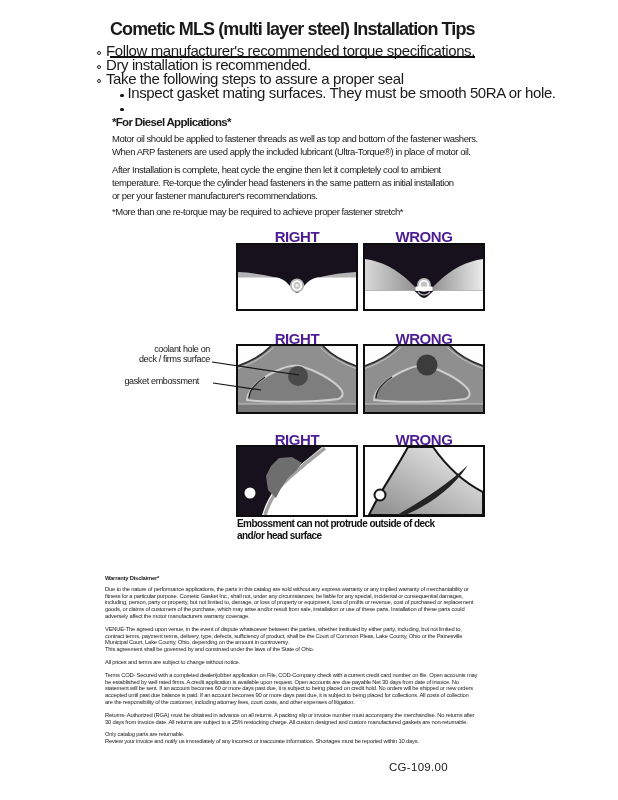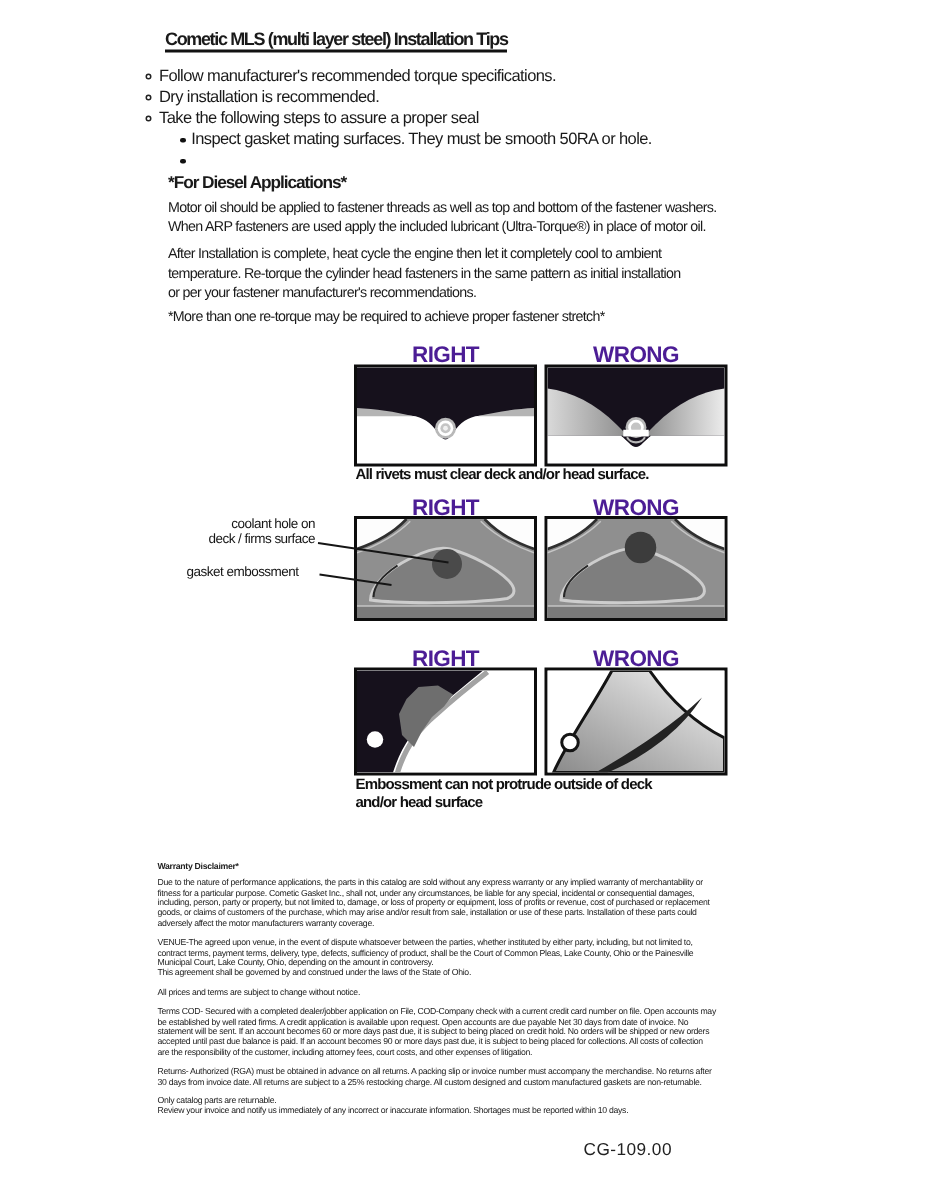--- a/index.html
+++ b/index.html
@@ -5,24 +5,24 @@
   * { margin:0; padding:0; box-sizing:border-box; }
   html,body { background:#ffffff; }
   .page {
     position:relative; width:618px; height:800px; background:#ffffff;
     font-family:"Liberation Sans", sans-serif; color:#1a1a1a; overflow:hidden;
   }
   .abs { position:absolute; }
   .pre { white-space:pre-line; }
 
   .title {
-    left:110px; top:19px; font-size:12px; font-weight:bold; letter-spacing:-0.9px;
-    border-bottom:2px solid #111; padding-bottom:0; display:inline-block;
-  }
-  .bullets { left:97px; top:44px; font-size:11px; letter-spacing:-0.4px; line-height:14px; width:440px; }
+    left:110px; top:19px; font-size:18px; font-weight:bold; letter-spacing:-0.9px;
+    border-bottom:2px solid #111; padding-bottom:16px; display:inline-block;
+  }
+  .bullets { left:97px; top:44px; font-size:15px; letter-spacing:-0.4px; line-height:14px; width:440px; }
   .b-row { white-space:nowrap; }
   .b-sub { padding-left:23px; }
   .circ {
     display:inline-block; width:4px; height:4px; border:1px solid #222; border-radius:50%;
     margin-right:5px; vertical-align:1px;
   }
   .dot {
     display:inline-block; width:3.5px; height:3.5px; background:#111; border-radius:50%;
     margin-right:4px; vertical-align:1px;
   }
@@ -98,21 +98,20 @@
       <path d="M0,14 C16,16 32,24 46,38 L52,44 L52,45.5 L0,45.5 Z" fill="url(#g1l)"></path>
       <path d="M118,14 C102,16 86,24 72,38 L66,44 L66,45.5 L118,45.5 Z" fill="url(#g1r)"></path>
       <path d="M0,45.5 L49,45.5 C53,48.5 56,53 59,53 C62,53 65,48.5 69,45.5 L118,45.5 L118,64 L0,64 Z" fill="#ffffff"></path>
       <circle cx="59" cy="40" r="7" fill="#b8b8b8"></circle>
       <circle cx="59" cy="40" r="5.2" fill="#ffffff"></circle>
       <circle cx="59" cy="40" r="3.4" fill="#c4c4c4"></circle>
       <rect x="50.5" y="41.5" width="17" height="4.5" fill="#ffffff"></rect>
       <path d="M53,46.5 A7,7 0 0 0 65,46.5" stroke="#b8b8b8" stroke-width="1.4" fill="none"></path>
     </svg>
   </div>
-  <div class="abs caption" style="left:237px; top:311px;">All rivets must clear deck and/or head surface.</div>
 
   <div class="abs rw-label" style="left:236px; top:330px;">RIGHT</div>
   <div class="abs rw-label" style="left:363px; top:330px;">WRONG</div>
 
   <div class="abs ann pre" style="left:92px; top:345px;">coolant hole on
 deck / firms surface</div>
   <div class="abs ann" style="left:81px; top:377px;">gasket embossment</div>
 
   <div class="abs dbox" style="left:236px; top:344px;">
     <svg width="118" height="66" viewBox="0 0 118 66">

